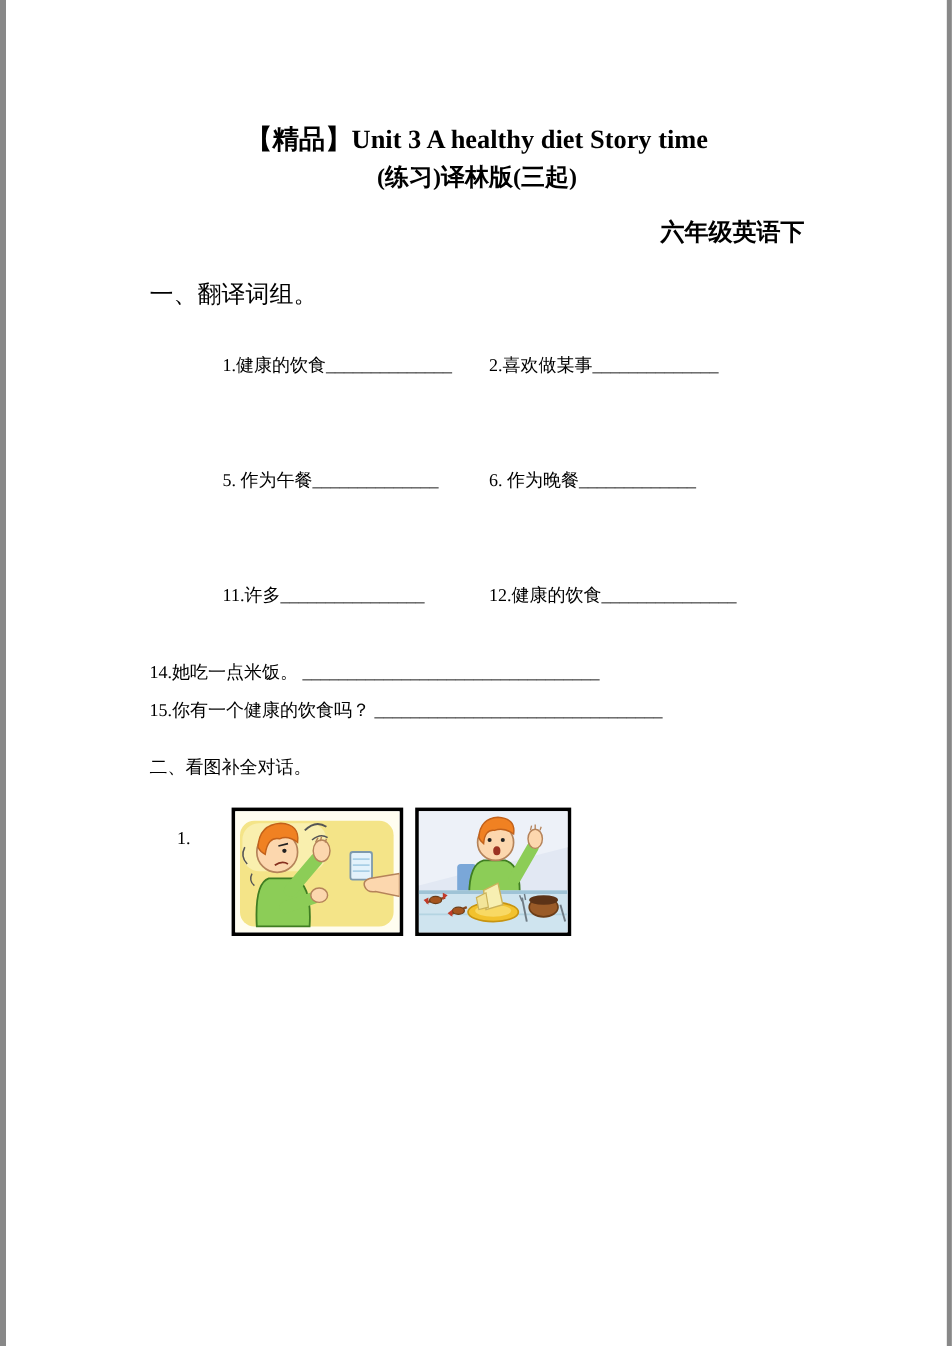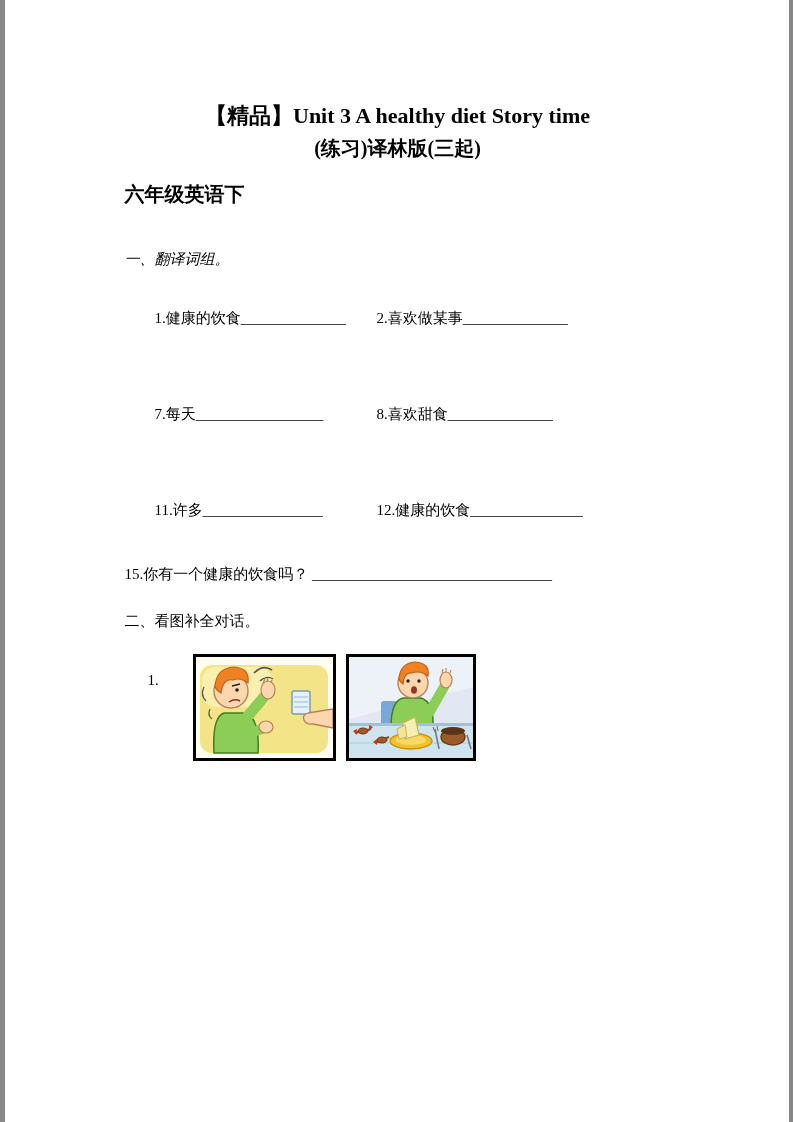--- a/index.html
+++ b/index.html
@@ -24,41 +24,41 @@
     line-height: 28px;
   }
   .doc-sub1 {
     text-align: center;
     font-weight: bold;
     font-size: 20px;
     line-height: 24px;
     margin-top: 6px;
   }
   .doc-sub2 {
-    text-align: left;
+    text-align: right;
     font-weight: bold;
     font-size: 20px;
     line-height: 24px;
     margin-top: 22px;
   }
   .s1-heading {
-    font-size: 15px;
+    font-size: 20px;
     line-height: 22px;
-    margin-top: 42px;
-    font-style: italic;
+    margin-top: 29px;
   }
   .rows { margin-top: 0; }
   .pair-row {
     font-size: 15px;
     line-height: 32px;
     white-space: pre;
   }
   .pair-row .col-l {
     display: inline-block;
     width: 222px;
+    margin-left: 31px;
   }
   .full-row {
     font-size: 15px;
     line-height: 32px;
     white-space: pre;
   }
   .s2-heading {
     font-size: 15px;
     line-height: 22px;
     margin-top: 20px;
@@ -93,25 +93,26 @@
     <div class="doc-sub1">(练习)译林版(三起)</div>
     <div class="doc-sub2">六年级英语下</div>
 
     <div class="s1-heading">一、翻译词组。</div>
 
     <div class="rows">
       <div class="pair-row">
         <span class="col-l">1.健康的饮食______________</span><span class="col-r">2.喜欢做某事______________</span>
       </div>
       <div class="pair-row">
-        <span class="col-l">7.每天_________________</span><span class="col-r">8.喜欢甜食______________</span>
+        <span class="col-l">5. 作为午餐______________</span><span class="col-r">6. 作为晚餐_____________</span>
       </div>
       <div class="pair-row">
         <span class="col-l">11.许多________________</span><span class="col-r">12.健康的饮食_______________</span>
       </div>
+      <div class="full-row">14.她吃一点米饭。 _________________________________</div>
       <div class="full-row">15.你有一个健康的饮食吗？ ________________________________</div>
     </div>
 
     <div class="s2-heading">二、看图补全对话。</div>
 
     <div class="images">
       <span class="item-number">1.</span>
 
       <div class="img-row">
 

